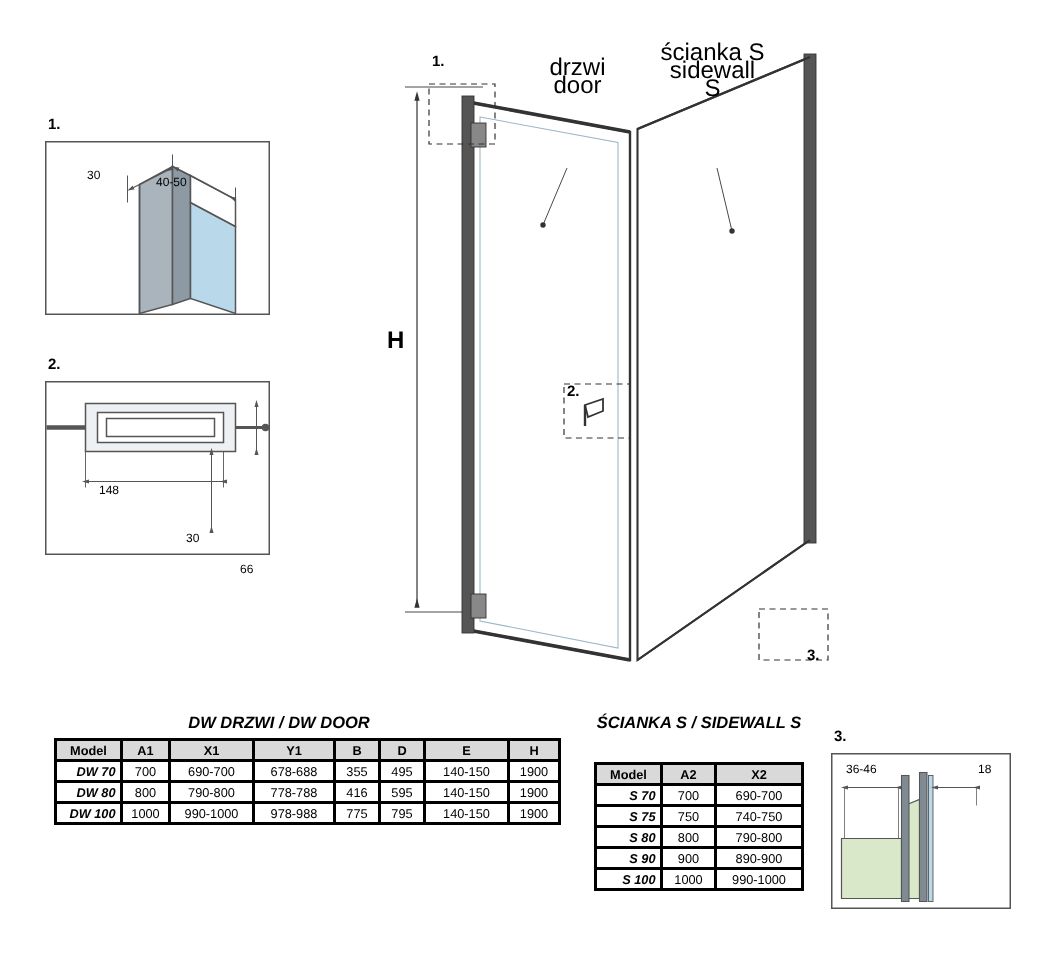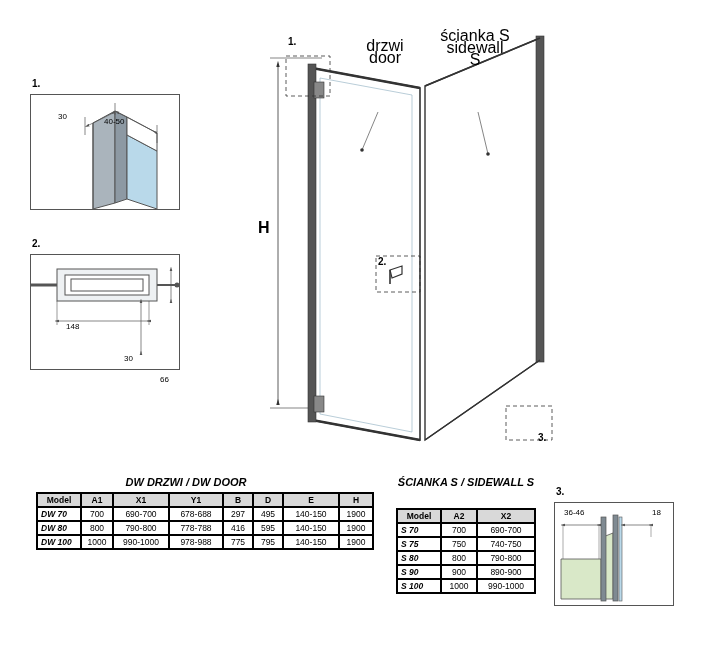--- a/index.html
+++ b/index.html
@@ -43,21 +43,21 @@
   }
   table.spec thead th {
     background: #d9d9d9;
     font-weight: bold;
     font-size: 8.5px;
   }
   table.spec tbody td:first-child {
     font-weight: bold;
     font-style: italic;
     background: #ffffff;
-    text-align: left;
+    text-align: right;
   }
   .tbl-title {
     font-size: 11px;
     font-weight: bold;
     font-style: italic;
     text-align: center;
     line-height: 13px;
   }
 
   
@@ -208,21 +208,21 @@
           <th style="width:56px">E</th>
           <th style="width:34px">H</th>
         </tr>
       </thead>
       <tbody>
         <tr>
           <td>DW 70</td>
           <td>700</td>
           <td>690-700</td>
           <td>678-688</td>
-          <td>297</td>
+          <td>355</td>
           <td>495</td>
           <td>140-150</td>
           <td>1900</td>
         </tr>
         <tr>
           <td>DW 80</td>
           <td>800</td>
           <td>790-800</td>
           <td>778-788</td>
           <td>416</td>

